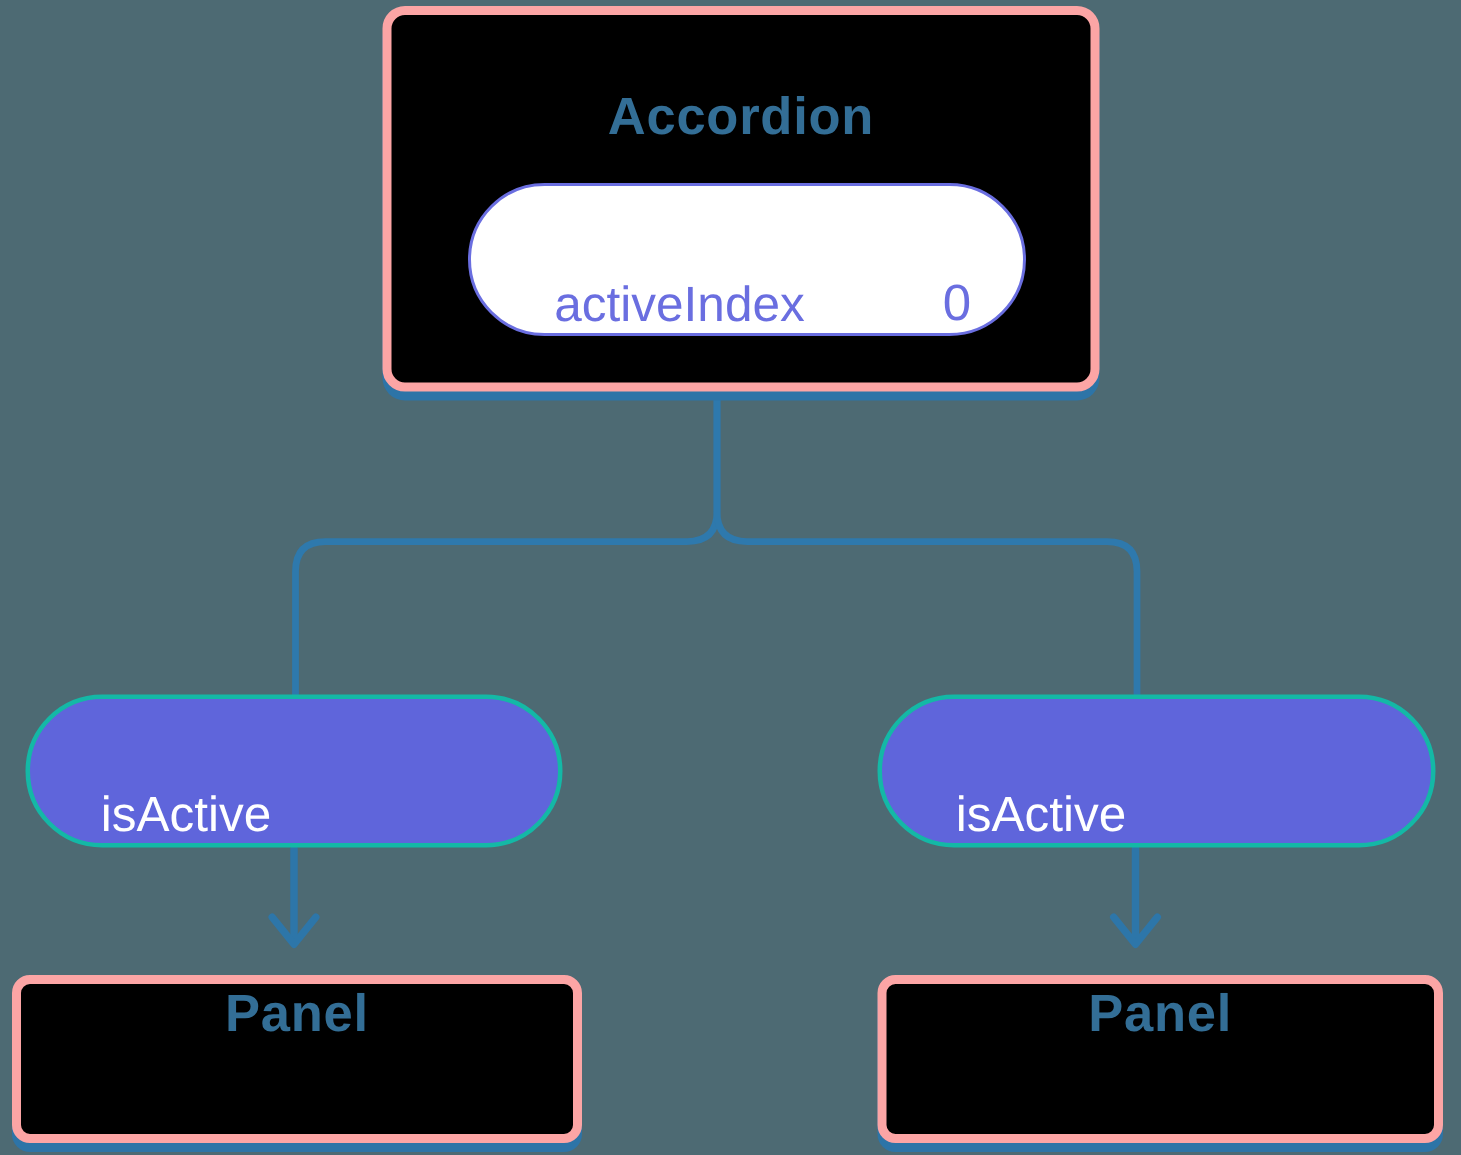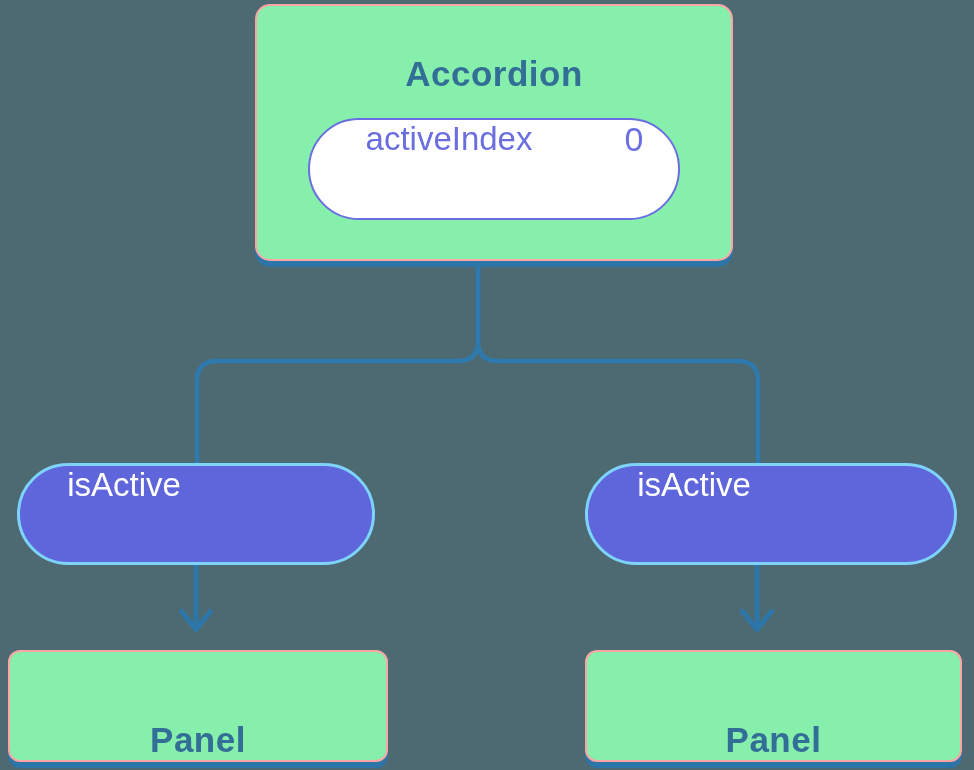--- a/index.html
+++ b/index.html
@@ -15,58 +15,58 @@
   .connectors {
     position: absolute; left: 0; top: 0;
     width: 974px; height: 770px;
     z-index: 1;
   }
 
   
   .card {
     position: absolute;
     box-sizing: border-box;
-    background: #86efac;
-    border: 2px solid #fca5a5;
+    background: #000000;
+    border: 6px solid #fca5a5;
     box-shadow: 0 6px 0 #2d74a7;
     z-index: 2;
   }
   .accordion-card {
     left: 255px; top: 4px;
     width: 478px; height: 257px;
     border-radius: 15px;
   }
   .card-title {
     position: absolute;
     left: 0; right: 0; top: 48px;
     text-align: center;
     font-size: 35px;
     font-weight: 600;
     color: #336e96;
     letter-spacing: 0.5px;
   }
   .panel-card {
     width: 380px; height: 112px;
     border-radius: 12px;
-    display: flex; align-items: flex-end; justify-content: center;
+    display: flex; align-items: flex-start; justify-content: center;
   }
   .panel-left  { left: 8px;   top: 650px; }
   .panel-right { left: 585px; top: 650px; width: 377px; }
   .panel-title {
     font-size: 35px;
     font-weight: 600;
     color: #336e96;
     letter-spacing: 0.5px;
   }
 
   
   .pill {
     box-sizing: border-box;
     display: flex;
-    align-items: flex-start;
+    align-items: flex-end;
     border-radius: 52px;
     overflow: hidden;
     z-index: 3;
   }
   .pill-section {
     display: flex; align-items: center; justify-content: center;
   }
 
   
   .state-pill {
@@ -79,21 +79,21 @@
   .state-pill .pill-section { color: #6a6ee0; font-size: 33px; }
   .state-pill .sec-name { width: 278px; }
   .state-pill .divider { width: 2px; background: #6a6ee0; }
   .state-pill .sec-value { flex: 1; font-size: 34px; }
 
   
   .prop-pill {
     position: absolute;
     height: 102px;
     background: #5f65db;
-    border: 3px solid #7dd3fc;
+    border: 3px solid #14b8a6;
   }
   .prop-pill .pill-section { color: #ffffff; font-size: 33px; }
   .prop-pill .divider { width: 3px; background: #ffffff; }
   .prop-pill-left  { left: 17px;  top: 463px; width: 358px; }
   .prop-pill-left  .sec-name { width: 208px; }
   .prop-pill-left  .sec-value { flex: 1; }
   .prop-pill-right { left: 585px; top: 463px; width: 372px; }
   .prop-pill-right .sec-name { width: 212px; }
   .prop-pill-right .sec-value { flex: 1; }
 </style>

